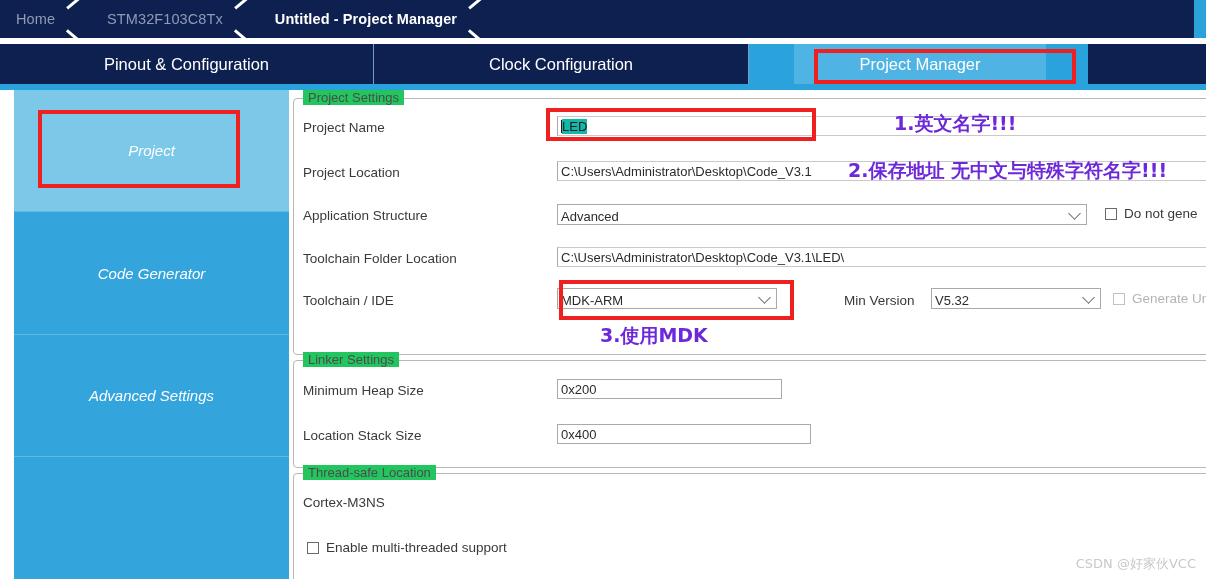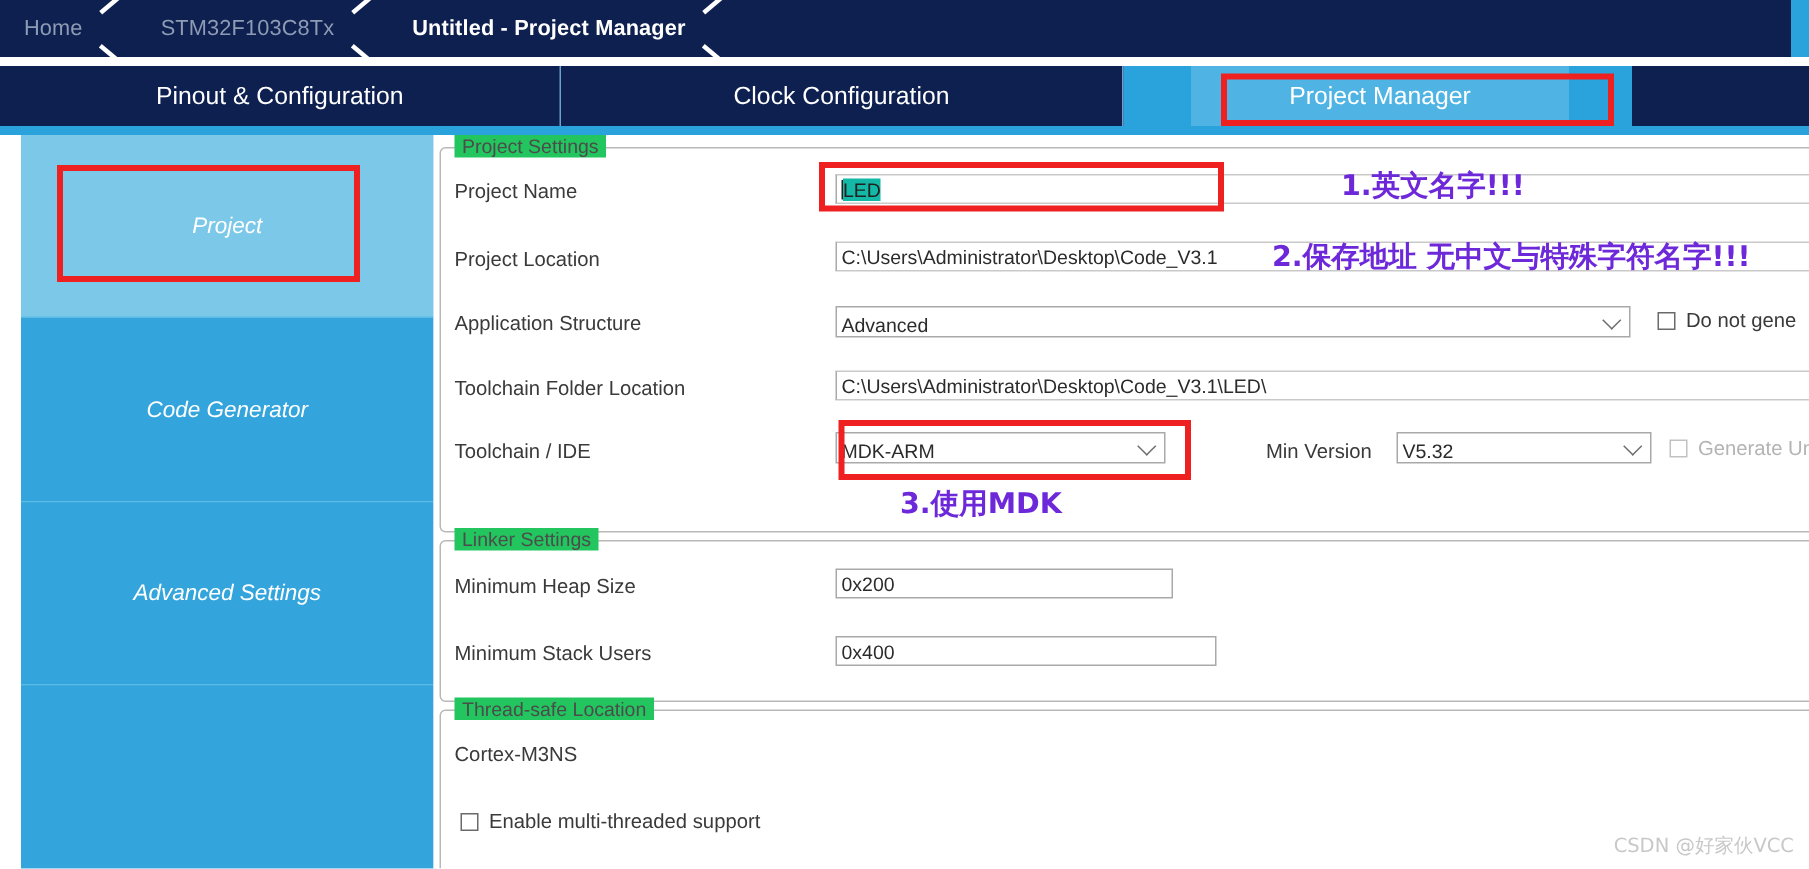--- a/index.html
+++ b/index.html
@@ -372,21 +372,21 @@
       <span>Generate Un</span>
     </div>
 
     <div class="group g-linker">
       <span class="group-title">Linker Settings</span>
     </div>
     <div class="row-label" style="left:14px; top:293px;">Minimum Heap Size</div>
     <div class="field" style="left:268px; top:289px; width:225px;">
       <span>0x200</span>
     </div>
-    <div class="row-label" style="left:14px; top:338px;">Minimum Stack Users</div>
+    <div class="row-label" style="left:14px; top:338px;">Location Stack Size</div>
     <div class="field" style="left:268px; top:334px; width:254px;">
       <span>0x400</span>
     </div>
 
     <div class="group g-thread">
       <span class="group-title">Thread-safe Location</span>
     </div>
     <div class="static-text" style="left:14px; top:405px;">Cortex-M3NS</div>
     <div class="cbx-wrap" style="left:18px; top:450px;">
       <span class="cbx"></span>

